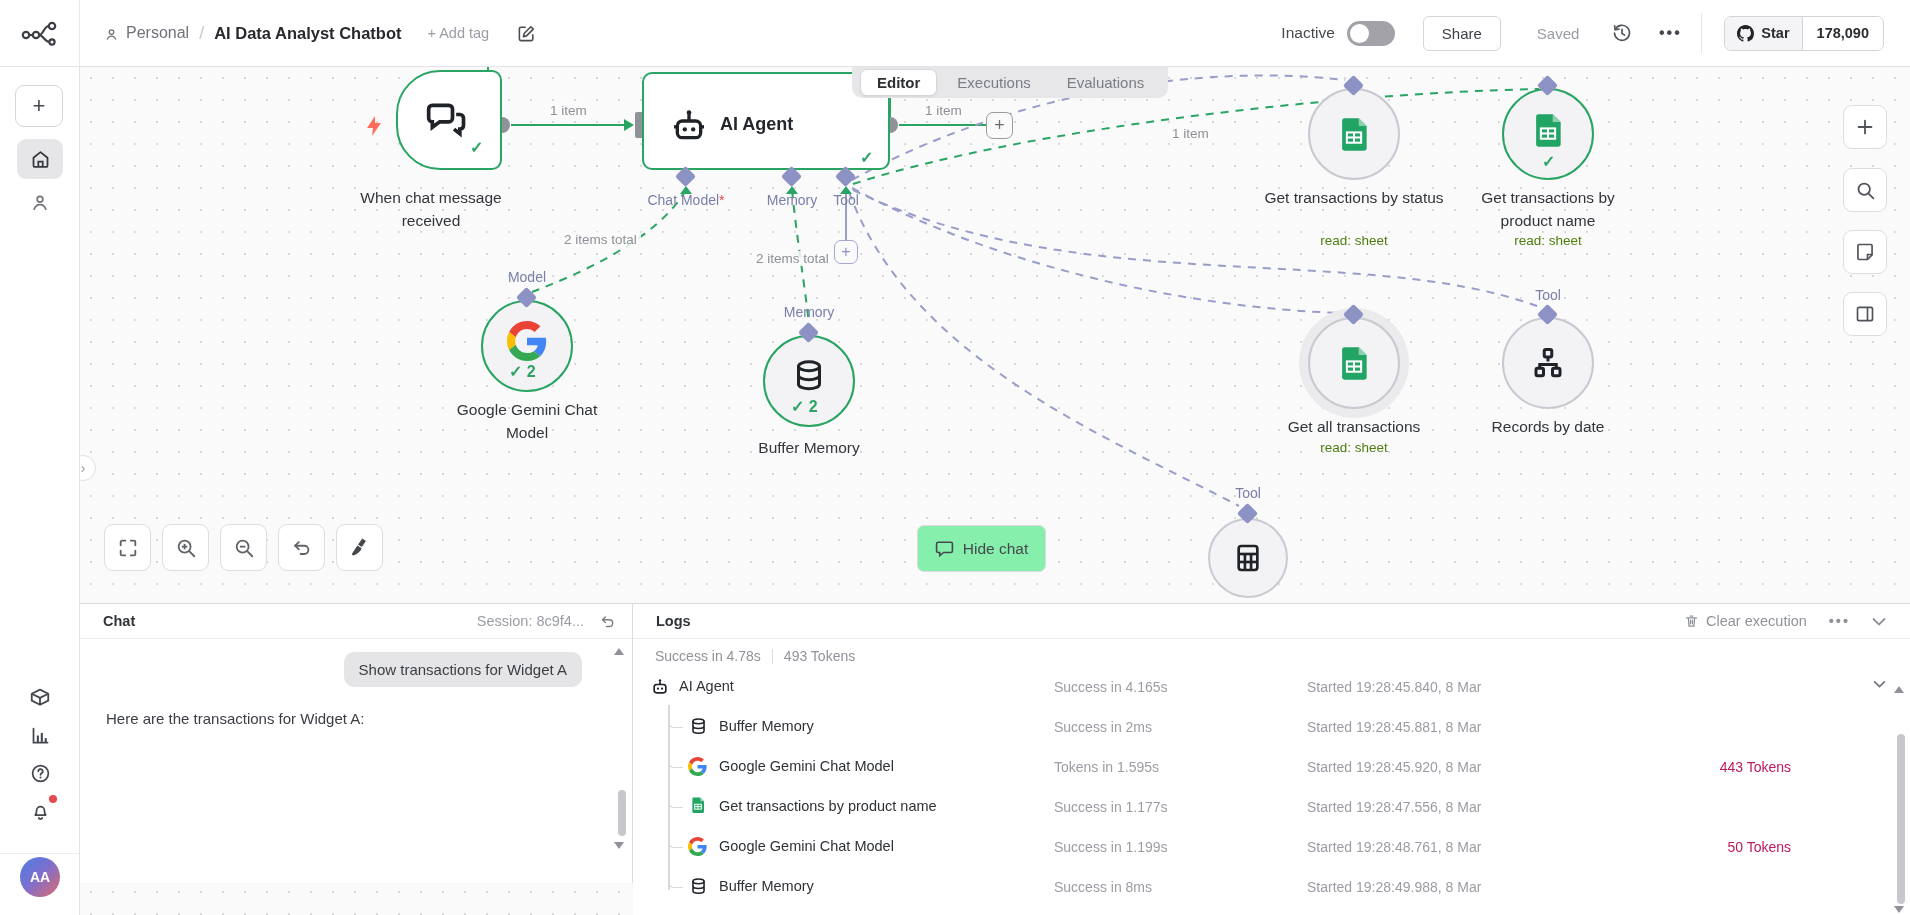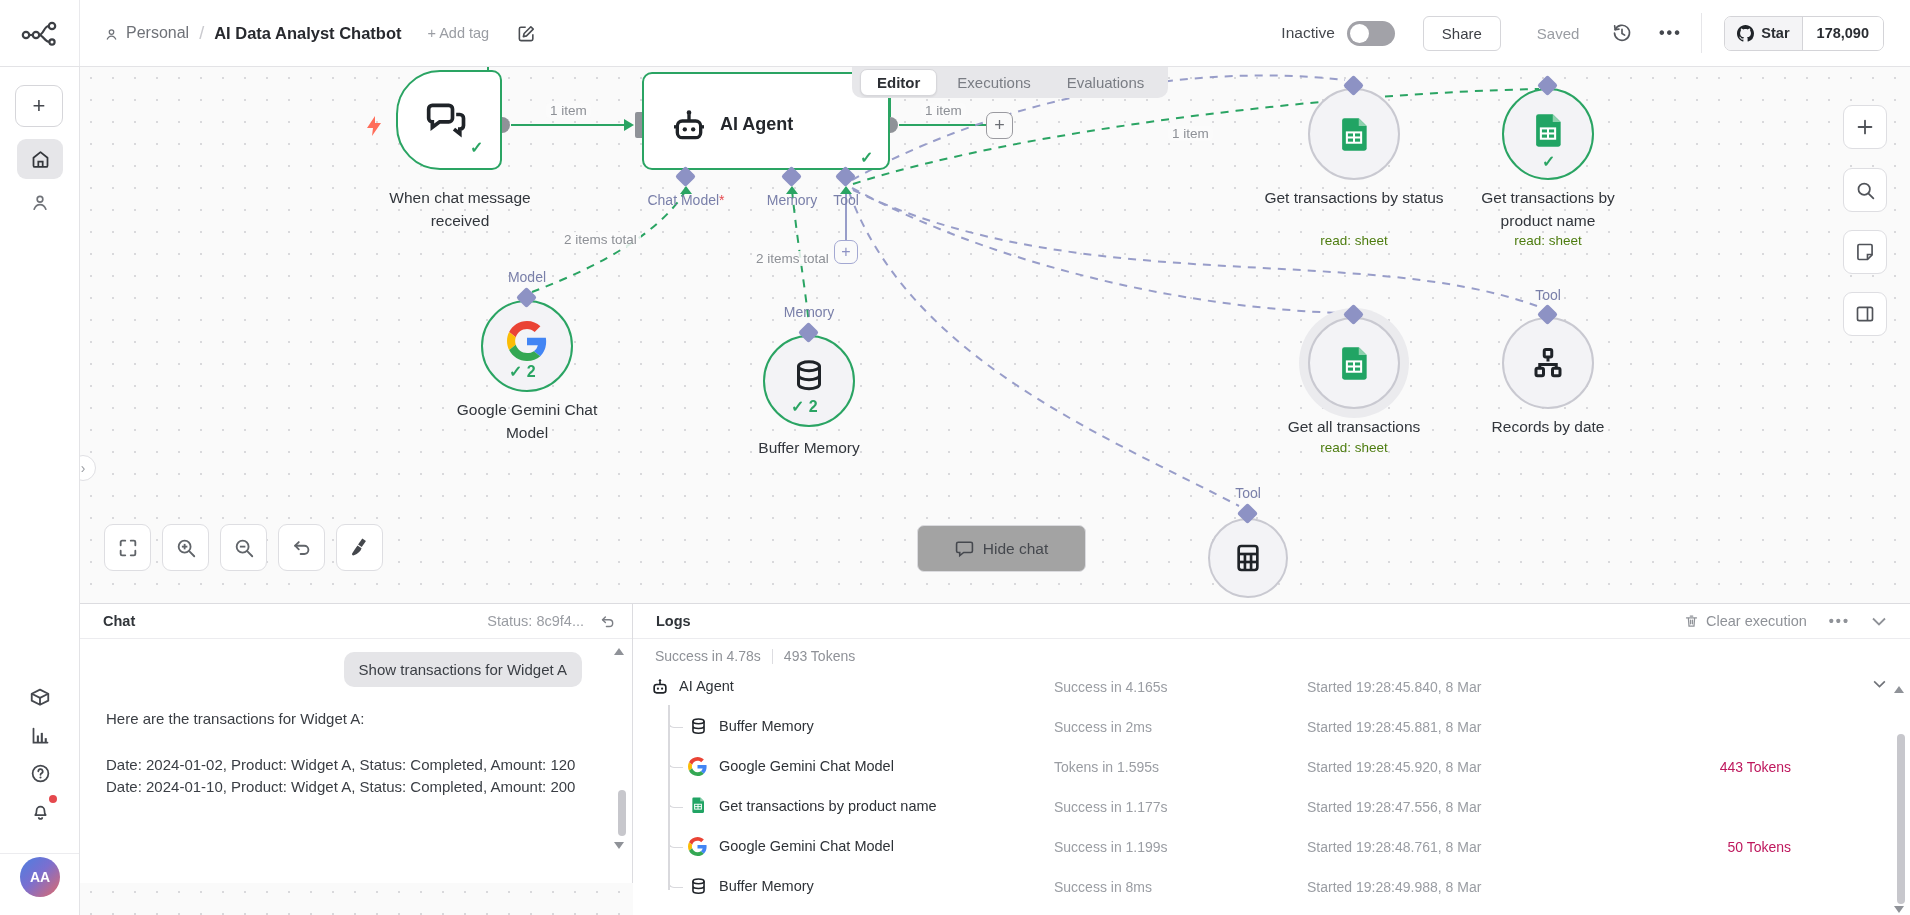--- a/index.html
+++ b/index.html
@@ -57,21 +57,21 @@
   .plabel { position:absolute; font-size:14px; color:#797fa9; text-align:center; z-index:3; }
   .clabel { position:absolute; font-size:13.5px; color:#8d9096; background:rgba(250,250,250,.85); padding:0 4px; border-radius:3px; z-index:3; text-align:center; }
   .req { color:#e5484d; }
   .ncheck { position:absolute; font-size:16px; color:#2aa463; font-weight:700; z-index:4; }
   .plusbtn { position:absolute; width:27px; height:27px; background:#fafafa; border:1.5px solid #9a9aa0; border-radius:7px; color:#6b6e74; font-size:18px; display:flex; align-items:center; justify-content:center; z-index:4; }
   .plusbtn.purple { border-color:#a3a8d2; color:#8d92c4; width:24px; height:24px; font-size:16px; }
 
   
   #cv-toolbar { position:absolute; left:104px; top:524px; display:flex; gap:11px; z-index:5; }
   .cv-btn { width:47px; height:47px; background:#fff; border:1px solid #dedee2; border-radius:9px; display:flex; align-items:center; justify-content:center; color:#606469; }
-  #hide-chat { position:absolute; left:917px; top:525px; width:169px; height:47px; background:#a3a3a3; border:1px solid #dbdbdf; border-radius:7px; display:flex; align-items:center; justify-content:center; gap:9px; font-size:15.5px; color:#45484e; z-index:5; }
+  #hide-chat { position:absolute; left:917px; top:525px; width:129px; height:47px; background:#86efac; border:1px solid #dbdbdf; border-radius:7px; display:flex; align-items:center; justify-content:center; gap:9px; font-size:15.5px; color:#45484e; z-index:5; }
   #expand-chev { position:absolute; left:70px; top:455px; width:26px; height:26px; border:1px solid #e0e0e4; background:#fff; border-radius:50%; color:#9a9da3; font-size:14px; display:flex; align-items:center; justify-content:center; z-index:5; }
 
   
   .fl-btn { position:absolute; left:1843px; width:44px; height:44px; background:#fff; border:1px solid #dedee2; border-radius:9px; display:flex; align-items:center; justify-content:center; color:#505359; z-index:5; }
 
   
   #chat-panel { position:absolute; left:80px; top:603px; width:553px; height:280px; background:#fff; border-top:1px solid #dcdce0; border-right:1px solid #dcdce0; z-index:40; }
   .panel-header { position:absolute; left:0; top:0; right:0; height:35px; border-bottom:1px solid #ececef; display:flex; align-items:center; }
   .panel-title { font-size:14.5px; font-weight:700; color:#303439; margin-left:23px; }
   .session { position:absolute; right:48px; color:#9a9da3; font-size:14.5px; }
@@ -136,21 +136,21 @@
   <div class="node-box" style="left:396px; top:70px; width:106px; height:100px; border-radius:44px 10px 10px 44px;">
     <svg width="44" height="44" viewBox="0 0 24 24" style="position:absolute; left:27px; top:26px;">
       <path d="M4 4 h9 a2 2 0 0 1 2 2 v5 a2 2 0 0 1 -2 2 h-5 l-4 3 v-3 a2 2 0 0 1 -2 -2 V6 a2 2 0 0 1 2 -2 z" fill="none" stroke="#1f2328" stroke-width="2"></path>
       <path d="M17 9 h2 a2 2 0 0 1 2 2 v4 a2 2 0 0 1 -2 2 v2.5 l-3.2 -2.5" fill="none" stroke="#1f2328" stroke-width="2"></path>
     </svg>
     <span class="ncheck" style="left:72px; top:66px;">✓</span>
   </div>
   <svg width="24" height="24" viewBox="0 0 24 24" style="position:absolute; left:362px; top:114px; z-index:3;">
     <path d="M13 2 L5 14 h6 L10 22 L19 9 h-6 z" fill="#ff6d5a"></path>
   </svg>
-  <div class="nlabel" style="left:370px; top:186px; width:180px;">When chat message received</div>
+  <div class="nlabel" style="left:341px; top:186px; width:180px;">When chat message received</div>
 
   <div class="node-box" style="left:642px; top:72px; width:248px; height:98px; border-radius:10px;">
     <svg width="40" height="40" viewBox="0 0 24 24" style="position:absolute; left:25px; top:32px;">
       <rect x="5" y="9" width="14" height="10" rx="3" fill="none" stroke="#1f2328" stroke-width="2"></rect>
       <line x1="12" y1="5" x2="12" y2="9" stroke="#1f2328" stroke-width="2"></line>
       <circle cx="12" cy="4" r="1.4" fill="#1f2328"></circle>
       <circle cx="9.5" cy="14" r="1.3" fill="#1f2328"></circle>
       <circle cx="14.5" cy="14" r="1.3" fill="#1f2328"></circle>
       <line x1="3" y1="12.5" x2="5" y2="12.5" stroke="#1f2328" stroke-width="2"></line>
       <line x1="19" y1="12.5" x2="21" y2="12.5" stroke="#1f2328" stroke-width="2"></line>
@@ -333,31 +333,30 @@
   <div class="fl-btn" style="top:292px;">
     <svg width="20" height="20" viewBox="0 0 24 24">
         <rect x="3" y="4" width="18" height="16" rx="2" fill="none" stroke="currentColor" stroke-width="2"></rect>
         <line x1="15" y1="4" x2="15" y2="20" stroke="currentColor" stroke-width="2"></line>
       </svg>
   </div>
 
   <div id="chat-panel">
     <div class="panel-header">
       <span class="panel-title">Chat</span>
-      <span class="session">Status: 8c9f4...</span>
+      <span class="session">Session: 8c9f4...</span>
       <span class="reset-ic">
         <svg width="17" height="17" viewBox="0 0 24 24">
             <path d="M9 5.5 L5 9.5 L9 13.5" fill="none" stroke="currentColor" stroke-width="2" stroke-linecap="round" stroke-linejoin="round"></path>
             <path d="M5 9.5 h9.5 a4.8 4.8 0 0 1 0 9.6 h-4" fill="none" stroke="currentColor" stroke-width="2" stroke-linecap="round"></path>
           </svg>
       </span>
     </div>
     <div class="bubble-user">Show transactions for Widget A</div>
     <div class="bot-text" style="top:104px; width:480px;">Here are the transactions for Widget A:</div>
-    <div class="bot-text" style="top:150px; width:505px;">Date: 2024-01-02, Product: Widget A, Status: Completed, Amount: 120 Date: 2024-01-10, Product: Widget A, Status: Completed, Amount: 200</div>
     <div class="scroll-tri" style="right:8px; top:44px; border-bottom:7px solid #8f9298;"></div>
     <div class="chat-scroll" style="top:186px; height:46px;"></div>
     <div class="scroll-tri" style="right:8px; top:238px; border-top:7px solid #8f9298;"></div>
   </div>
 
   <div id="logs-panel">
     <div class="panel-header">
       <span class="panel-title">Logs</span>
       <div class="logs-actions">
         <span class="clear-exec">

